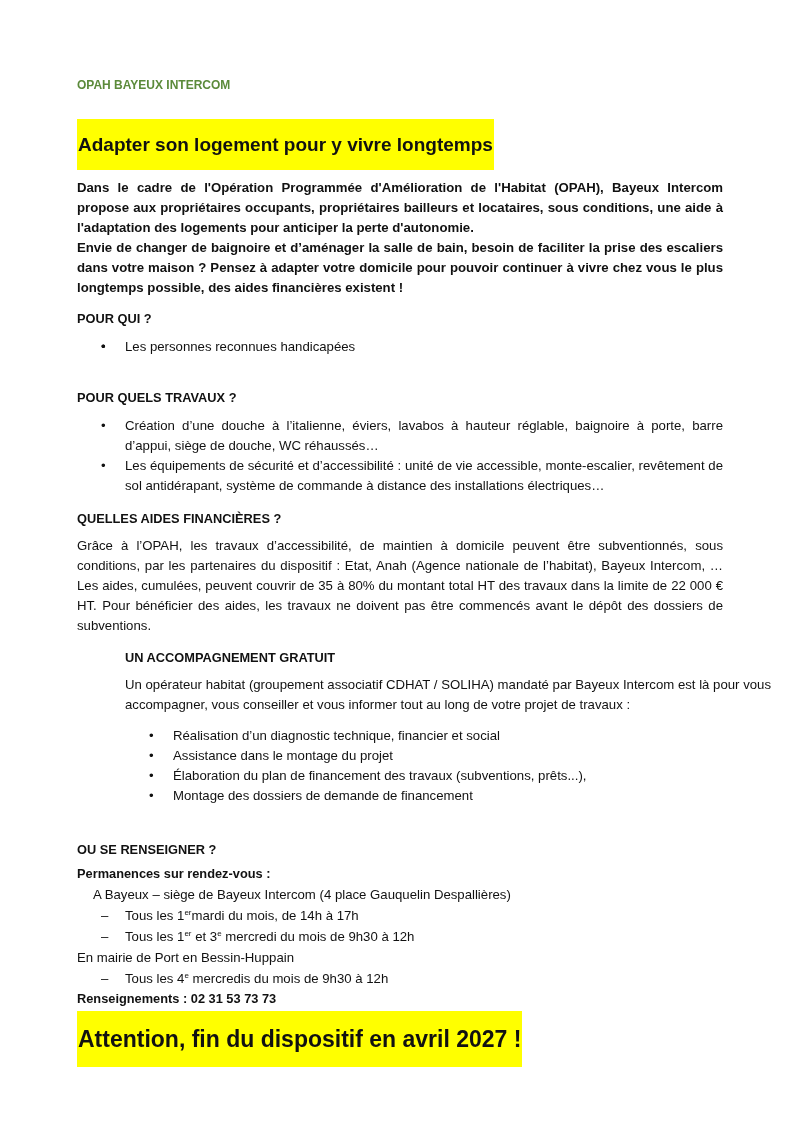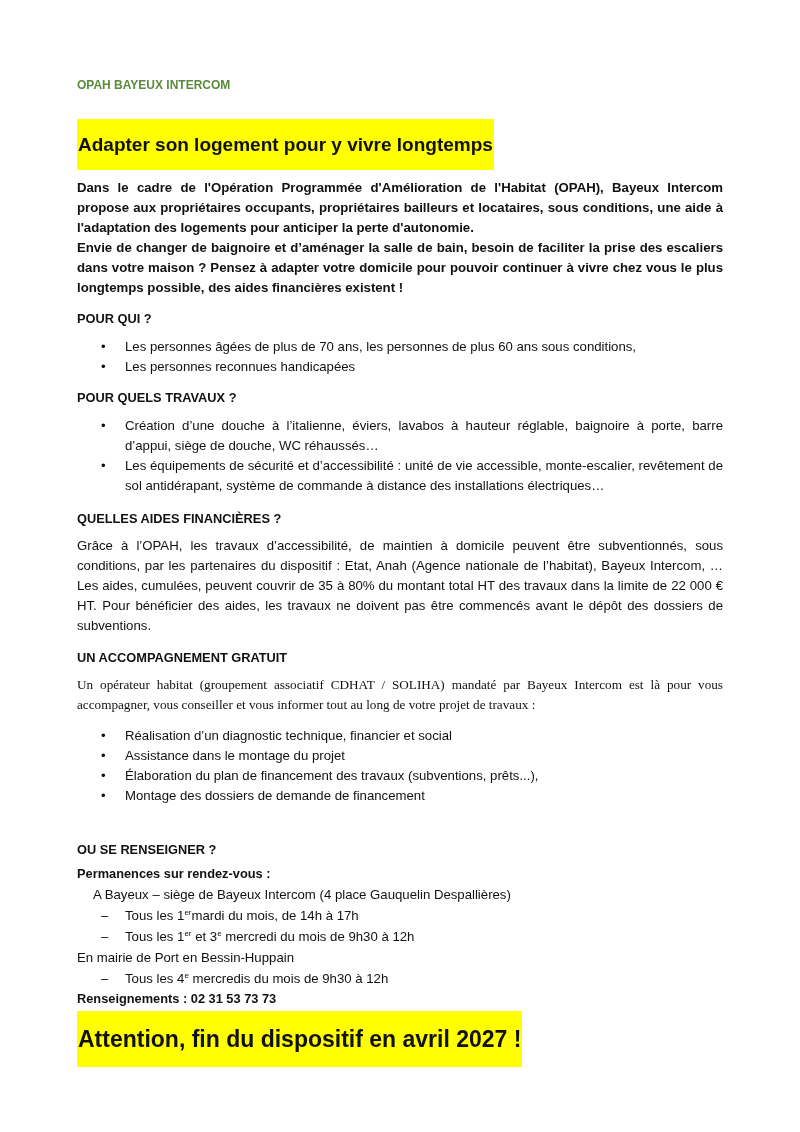--- a/index.html
+++ b/index.html
@@ -34,41 +34,41 @@
   </div>
 
   <div class="abs" style="top:169px;">
     <p class="p b" style="margin-top:9px;">Dans le cadre de l'Opération Programmée d'Amélioration de l'Habitat (OPAH), Bayeux Intercom propose aux propriétaires occupants, propriétaires bailleurs et locataires, sous conditions, une aide à l'adaptation des logements pour anticiper la perte d'autonomie.</p>
     <p class="p b">Envie de changer de baignoire et d’aménager la salle de bain, besoin de faciliter la prise des escaliers dans votre maison ? Pensez à adapter votre domicile pour pouvoir continuer à vivre chez vous le plus longtemps possible, des aides financières existent !</p>
   </div>
 
   <div class="abs" style="top:311px;">
     <p class="h">POUR QUI ?</p>
     <ul class="bullets" style="margin-top:11px;">
-      <li><span class="dot">•</span><span>Les personnes âgées de plus de 70 ans, les personnes de plus 60 ans sous conditions,</span></li>
+      <li><span class="dot">•</span></li>
       <li><span class="dot">•</span><span>Les personnes reconnues handicapées</span></li>
     </ul>
   </div>
 
   <div class="abs" style="top:390px;">
     <p class="h">POUR QUELS TRAVAUX ?</p>
     <ul class="bullets" style="margin-top:11px;">
       <li><span class="dot">•</span><span>Création d’une douche à l’italienne, éviers, lavabos à hauteur réglable, baignoire à porte, barre d’appui, siège de douche, WC réhaussés…</span></li>
       <li><span class="dot">•</span><span>Les équipements de sécurité et d’accessibilité : unité de vie accessible, monte-escalier, revêtement de sol antidérapant, système de commande à distance des installations électriques…</span></li>
     </ul>
   </div>
 
   <div class="abs" style="top:511px;">
     <p class="h">QUELLES AIDES FINANCIÈRES ?</p>
     <p class="p" style="margin-top:10px;">Grâce à l’OPAH, les travaux d’accessibilité, de maintien à domicile peuvent être subventionnés, sous conditions, par les partenaires du dispositif : Etat, Anah (Agence nationale de l’habitat), Bayeux Intercom, … Les aides, cumulées, peuvent couvrir de 35 à 80% du montant total HT des travaux dans la limite de 22 000 € HT. Pour bénéficier des aides, les travaux ne doivent pas être commencés avant le dépôt des dossiers de subventions.</p>
   </div>
 
-  <div class="abs" style="top:650px;">
+  <div class="abs" style="top:650px;margin-left:48px;">
     <p class="h">UN ACCOMPAGNEMENT GRATUIT</p>
-    <p class="p" style="margin-top:10px;font-family:Liberation Serif, serif;">Un opérateur habitat (groupement associatif CDHAT / SOLIHA) mandaté par Bayeux Intercom est là pour vous accompagner, vous conseiller et vous informer tout au long de votre projet de travaux :</p>
+    <p class="p" style="margin-top:10px;">Un opérateur habitat (groupement associatif CDHAT / SOLIHA) mandaté par Bayeux Intercom est là pour vous accompagner, vous conseiller et vous informer tout au long de votre projet de travaux :</p>
     <ul class="bullets" style="margin-top:11px;">
       <li><span class="dot">•</span><span>Réalisation d’un diagnostic technique, financier et social</span></li>
       <li><span class="dot">•</span><span>Assistance dans le montage du projet</span></li>
       <li><span class="dot">•</span><span>Élaboration du plan de financement des travaux (subventions, prêts...),</span></li>
       <li><span class="dot">•</span><span>Montage des dossiers de demande de financement</span></li>
     </ul>
   </div>
 
   <div class="abs" style="top:842px;">
     <p class="h">OU SE RENSEIGNER ?</p>

